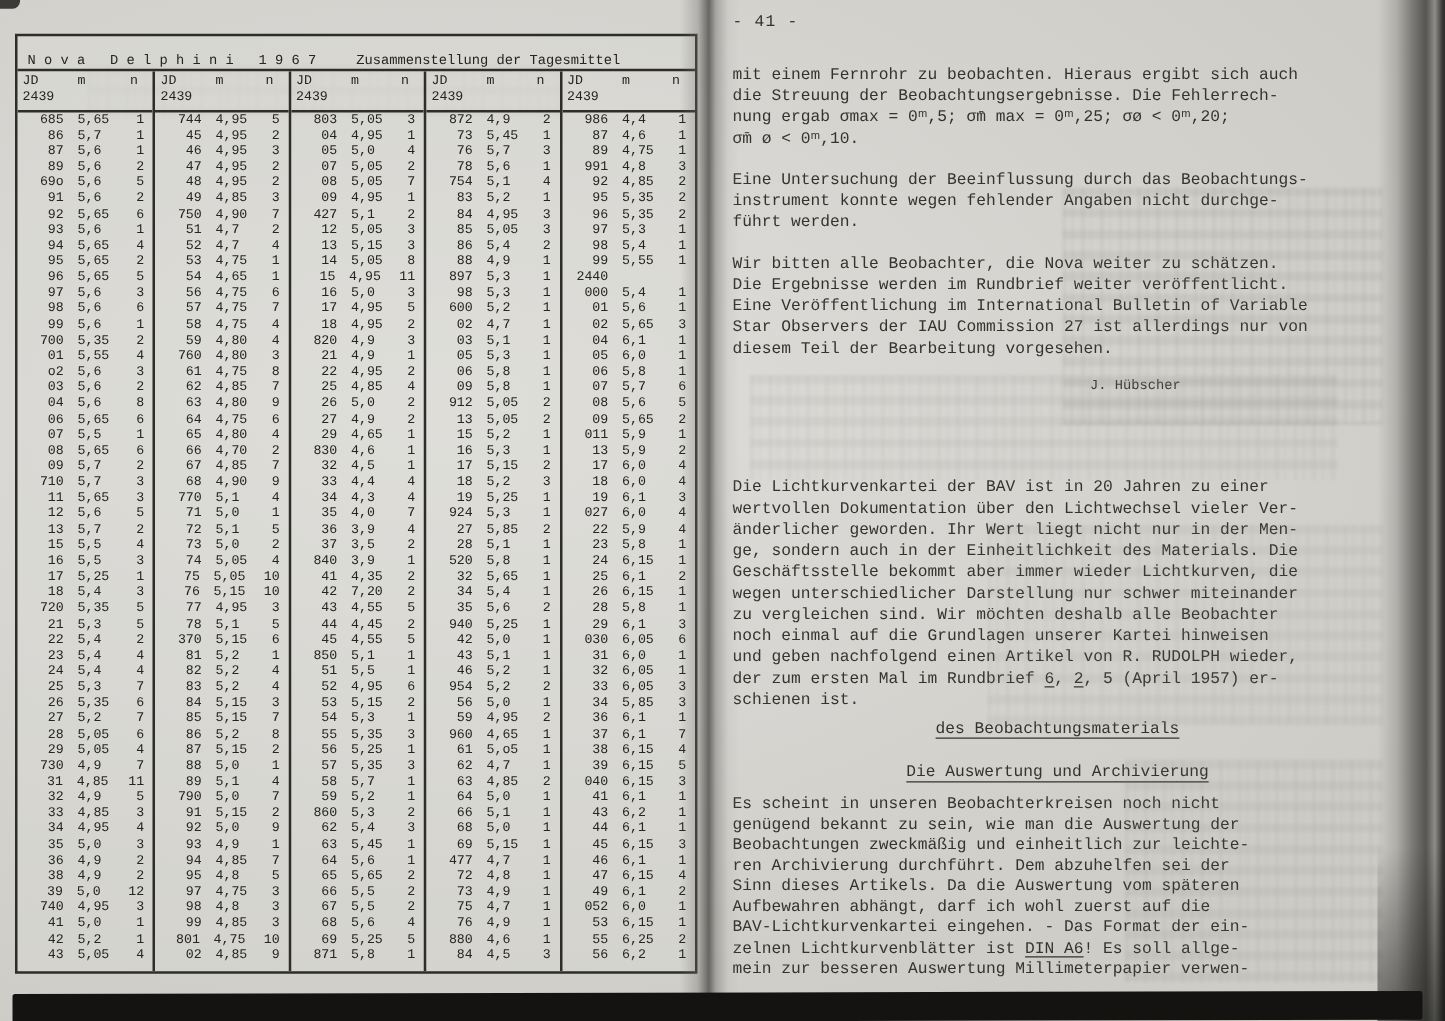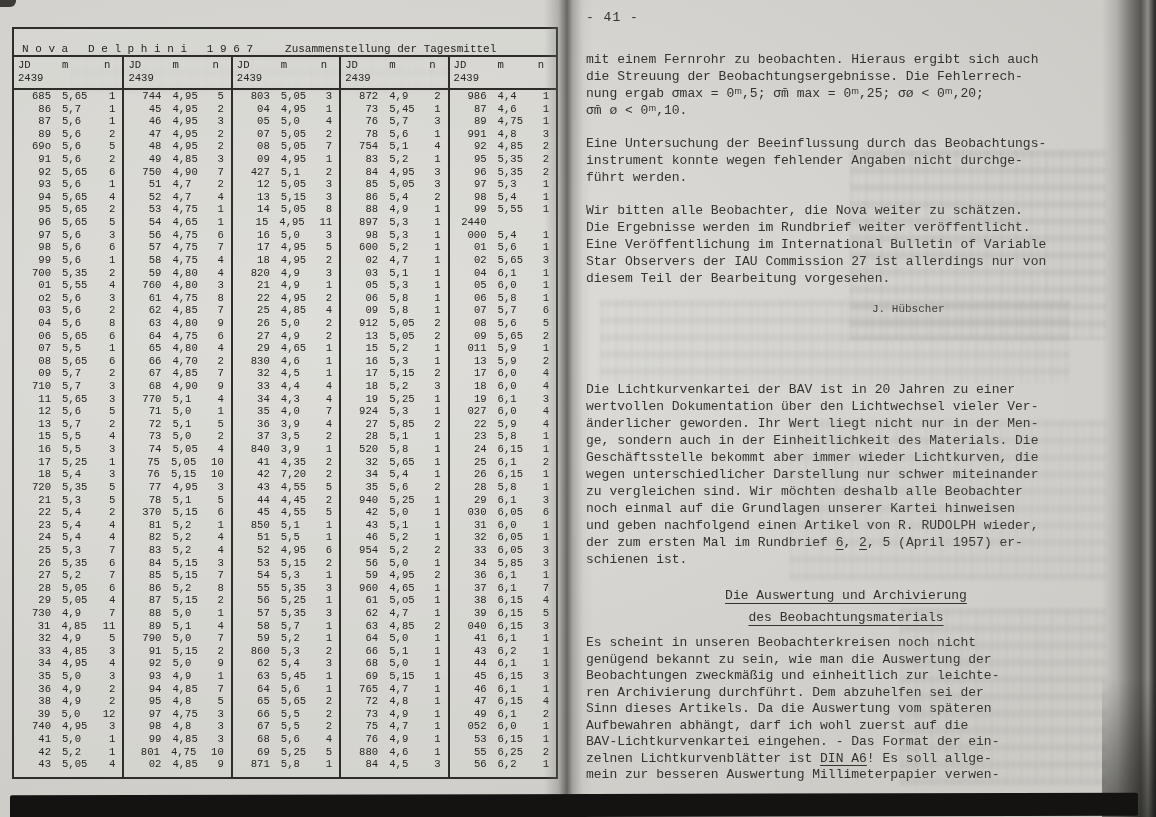--- a/index.html
+++ b/index.html
@@ -1161,21 +1161,21 @@
             <span class="c-jd">68</span>
             <span class="c-m">5,0</span>
             <span class="c-n">1</span>
           </div>
           <div class="trow">
             <span class="c-jd">69</span>
             <span class="c-m">5,15</span>
             <span class="c-n">1</span>
           </div>
           <div class="trow">
-            <span class="c-jd">765</span>
+            <span class="c-jd">477</span>
             <span class="c-m">4,7</span>
             <span class="c-n">1</span>
           </div>
           <div class="trow">
             <span class="c-jd">72</span>
             <span class="c-m">4,8</span>
             <span class="c-n">1</span>
           </div>
           <div class="trow">
             <span class="c-jd">73</span>
@@ -1505,22 +1505,22 @@
 wertvollen Dokumentation über den Lichtwechsel vieler Ver-
 änderlicher geworden. Ihr Wert liegt nicht nur in der Men-
 ge, sondern auch in der Einheitlichkeit des Materials. Die
 Geschäftsstelle bekommt aber immer wieder Lichtkurven, die
 wegen unterschiedlicher Darstellung nur schwer miteinander
 zu vergleichen sind. Wir möchten deshalb alle Beobachter
 noch einmal auf die Grundlagen unserer Kartei hinweisen
 und geben nachfolgend einen Artikel von R. RUDOLPH wieder,
 der zum ersten Mal im Rundbrief </span><span class="u">6</span><span>, </span><span class="u">2</span><span>, 5 (April 1957) er-
 schienen ist.</span></p>
+    <div class="heading h2"><span class="u2">des Beobachtungsmaterials</span></div>
     <div class="heading"><span class="u2">Die Auswertung und Archivierung</span></div>
-    <div class="heading h2"><span class="u2">des Beobachtungsmaterials</span></div>
     <p class="para p5"><span>Es scheint in unseren Beobachterkreisen noch nicht
 genügend bekannt zu sein, wie man die Auswertung der
 Beobachtungen zweckmäßig und einheitlich zur leichte-
 ren Archivierung durchführt. Dem abzuhelfen sei der
 Sinn dieses Artikels. Da die Auswertung vom späteren
 Aufbewahren abhängt, darf ich wohl zuerst auf die
 BAV-Lichtkurvenkartei eingehen. - Das Format der ein-
 zelnen Lichtkurvenblätter ist </span><span class="u">DIN A6</span><span>! Es soll allge-
 mein zur besseren Auswertung Millimeterpapier verwen-</span></p>
   </div>

